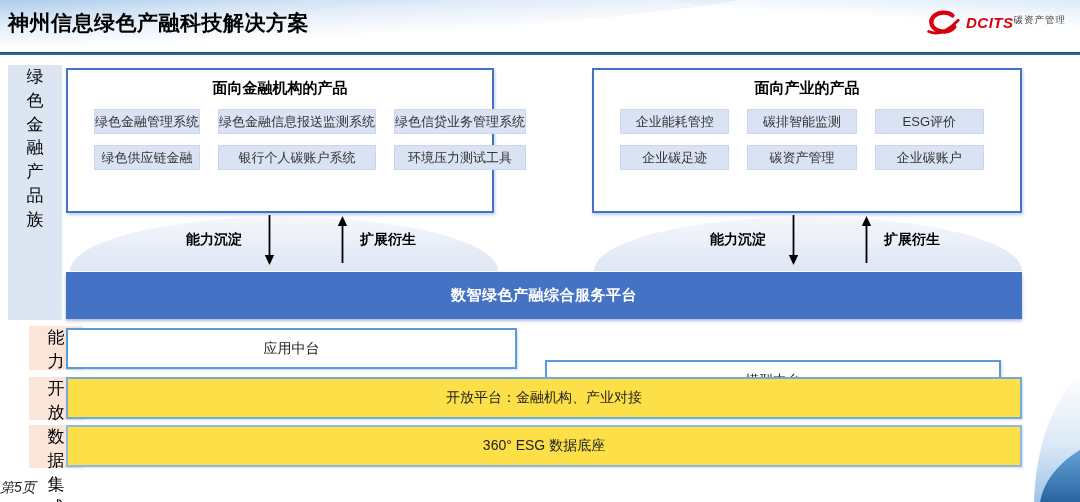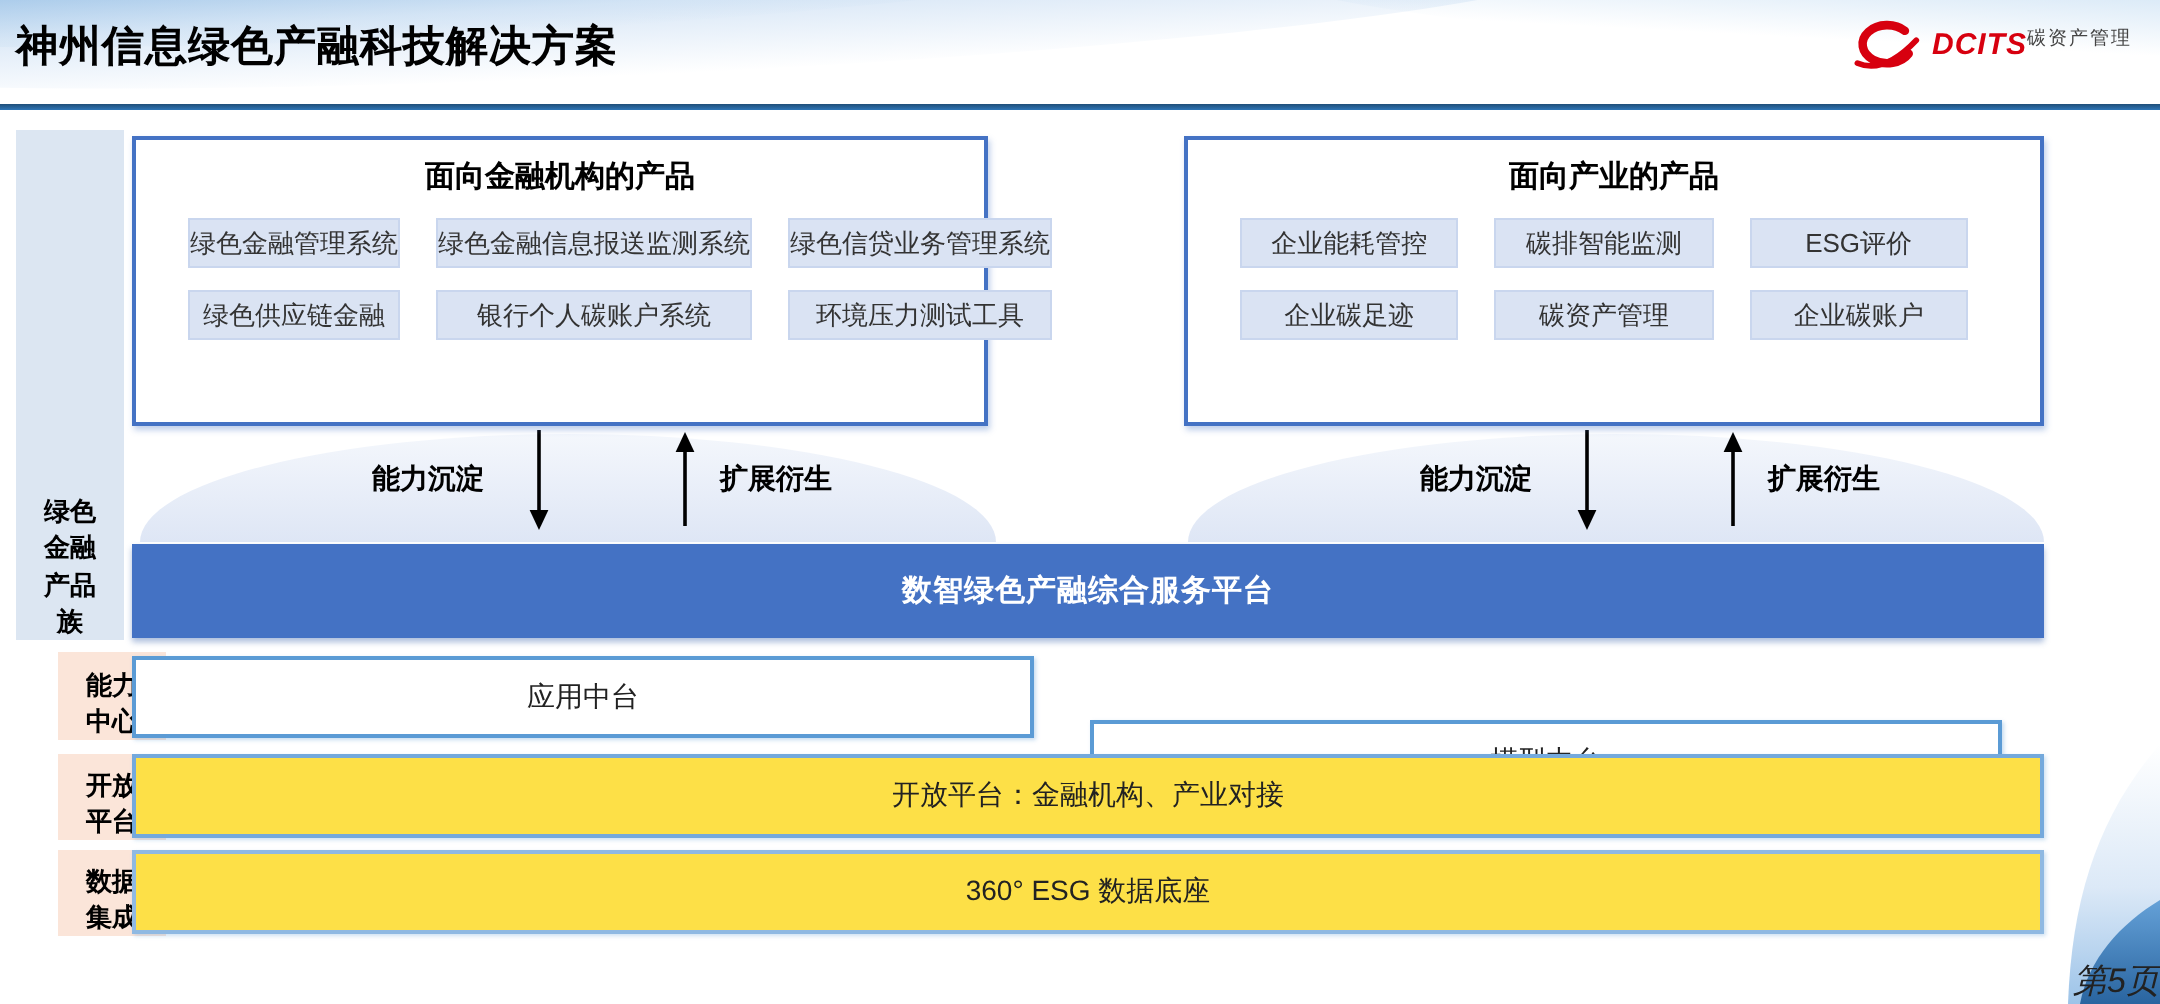--- a/index.html
+++ b/index.html
@@ -28,22 +28,22 @@
     background: linear-gradient(to bottom, #1F4E79, var(--header_rule_blue, #2E75B6));
   }
   .logo { position: absolute; top: 8px; right: 14px; z-index: 5; display: flex; align-items: center; gap: 5px; }
   .logo-swirl { width: 38px; height: 30px; }
   .logo-text { display: flex; flex-direction: row; line-height: 1.05; }
   .logo-brand { color: var(--logo_red, #D7000F); font-weight: bold; font-style: italic; font-size: 15px; letter-spacing: .5px; }
   .logo-sub { color: #444; font-size: 9.5px; letter-spacing: 1px; }
   
   .side-box {
     position: absolute; left: 8px; width: 54px;
-    display: flex; align-items: flex-end; justify-content: center;
-    font-size: 13px; font-weight: bold; color: #000; text-align: center; line-height: 1.4;
+    display: flex; align-items: flex-start; justify-content: center;
+    font-size: 17px; font-weight: normal; color: #000; text-align: center; line-height: 1.4;
   }
   .side-box span { display: block; width: 28px; }
   .side-blue  { top: 65px;  height: 255px; background: var(--sidebar_blue_bg, #DCE6F2); }
   .side-peach { background: var(--sidebar_peach_bg, #FBE5D9); margin-left: 21px; }
   .side-p1 { top: 326px; height: 44px; }
   .side-p2 { top: 377px; height: 43px; }
   .side-p3 { top: 425px; height: 43px; }
   
   .group-box {
     position: absolute; top: 68px; height: 145px; background: #fff;
@@ -97,22 +97,22 @@
   .mid-model { left: 545px; width: 456px; margin-top: 32px; }
   .wide-row {
     position: absolute; left: 66px; width: 956px; height: 42px; background: #fde047;
     display: flex; align-items: center; justify-content: center;
     font-size: 14px; color: #222; box-shadow: 1px 1px 2px rgba(91,155,213,.3);
   }
   .row-open { top: 377px; border: 2px solid #74A9DC; }
   .row-data { top: 425px; border: 2px solid var(--light_border_blue, #8FB9E2); }
   
   .page-num {
-    position: absolute; left: 0; right: 0; top: 479px; text-align: right;
-    font-size: 17px; font-style: italic; color: #222;
+    position: absolute; left: 0; right: 0; top: 479px; text-align: left;
+    font-size: 14px; font-style: italic; color: #222;
   }
   .corner-swoosh { position: absolute; right: 0; bottom: 0; width: 92px; height: 170px; z-index: 0; }
 </style>
 </head>
 <body>
 
 <div class="slide">
 
   <div class="deco-band deco-tl1"></div>
   <div class="deco-band deco-tl2"></div>

